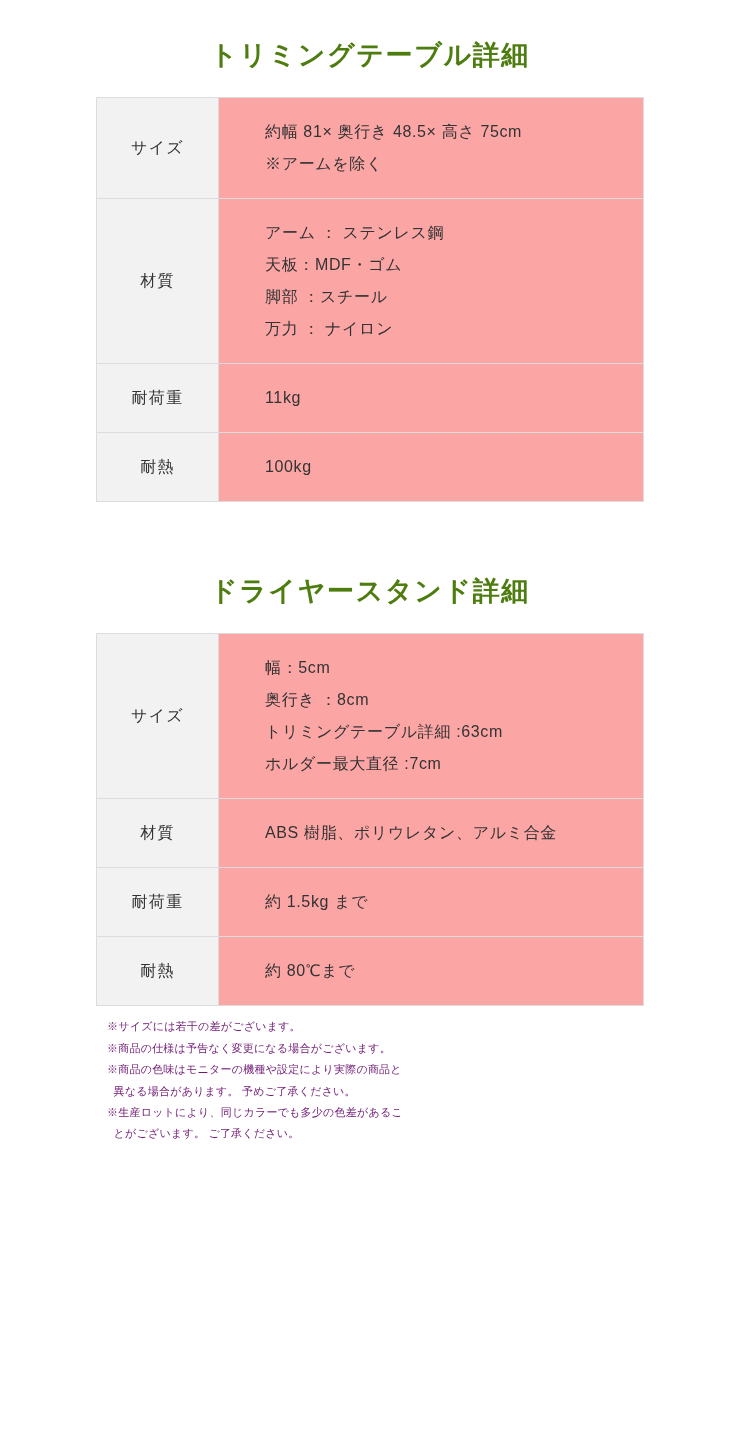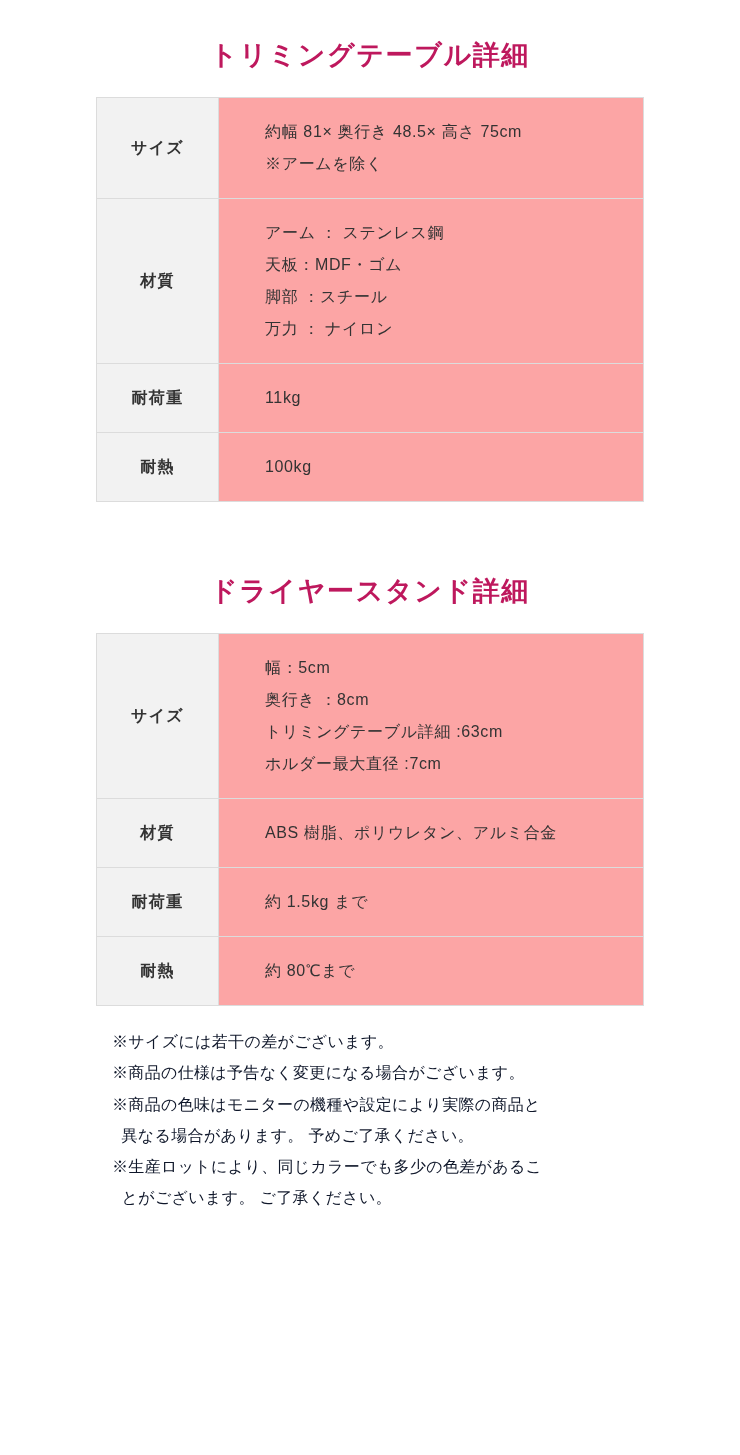--- a/index.html
+++ b/index.html
@@ -28,64 +28,64 @@
   }
 
   .section-1 { padding-top: 38px; }
   .section-2 { padding-top: 72px; }
 
   .section-title {
     font-size: 27px;
     font-weight: 700;
     text-align: center;
     letter-spacing: 0.06em;
-    color: #be185d;
+    color: #4d7c0f;
     margin: 0 0 24px 0;
     line-height: 1.3;
   }
 
   table.spec {
     border-collapse: collapse;
     width: 548px;
     table-layout: fixed;
     border: 1px solid #dcdcdc;
   }
   table.spec tr { }
   table.spec th,
   table.spec td {
     border: 1px solid #dcdcdc;
     vertical-align: middle;
     padding: 0;
   }
   table.spec th {
     width: 113px;
     background: #f2f2f2;
-    font-weight: 700;
+    font-weight: 400;
     font-size: 16px;
     color: #333333;
     text-align: center;
     letter-spacing: 0.08em;
     padding: 18px 4px;
   }
   table.spec td {
     background: #fca5a5;
     font-size: 16px;
     color: #333333;
     padding: 18px 0 18px 46px;
     letter-spacing: 0.04em;
     line-height: 2.0;
   }
   table.spec td .line { display: block; white-space: pre; }
 
   .notes {
     width: 548px;
-    margin: 20px auto 0 auto;
-    font-size: 16px;
+    margin: 10px auto 0 auto;
+    font-size: 11px;
     line-height: 1.95;
-    color: #0f172a;
+    color: #701a75;
     letter-spacing: 0.02em;
   }
   .notes .note {
     display: block;
     text-indent: 0;
     padding-left: 1em;
     white-space: pre-wrap;
   }
   .notes .note {
     position: relative;

